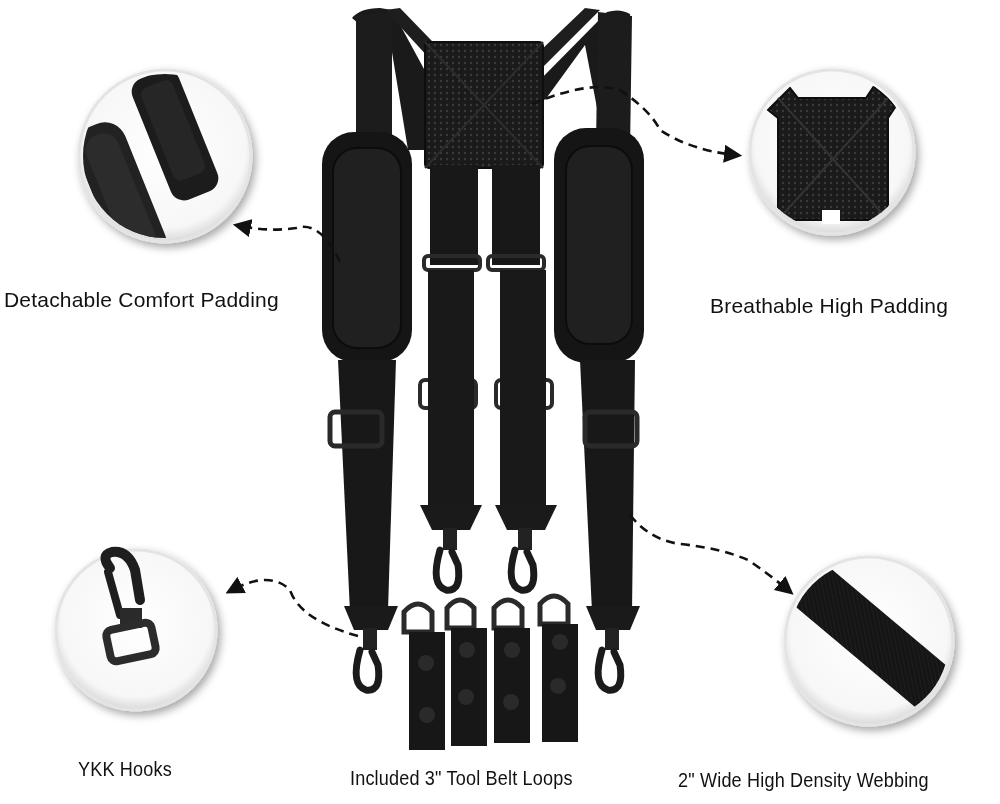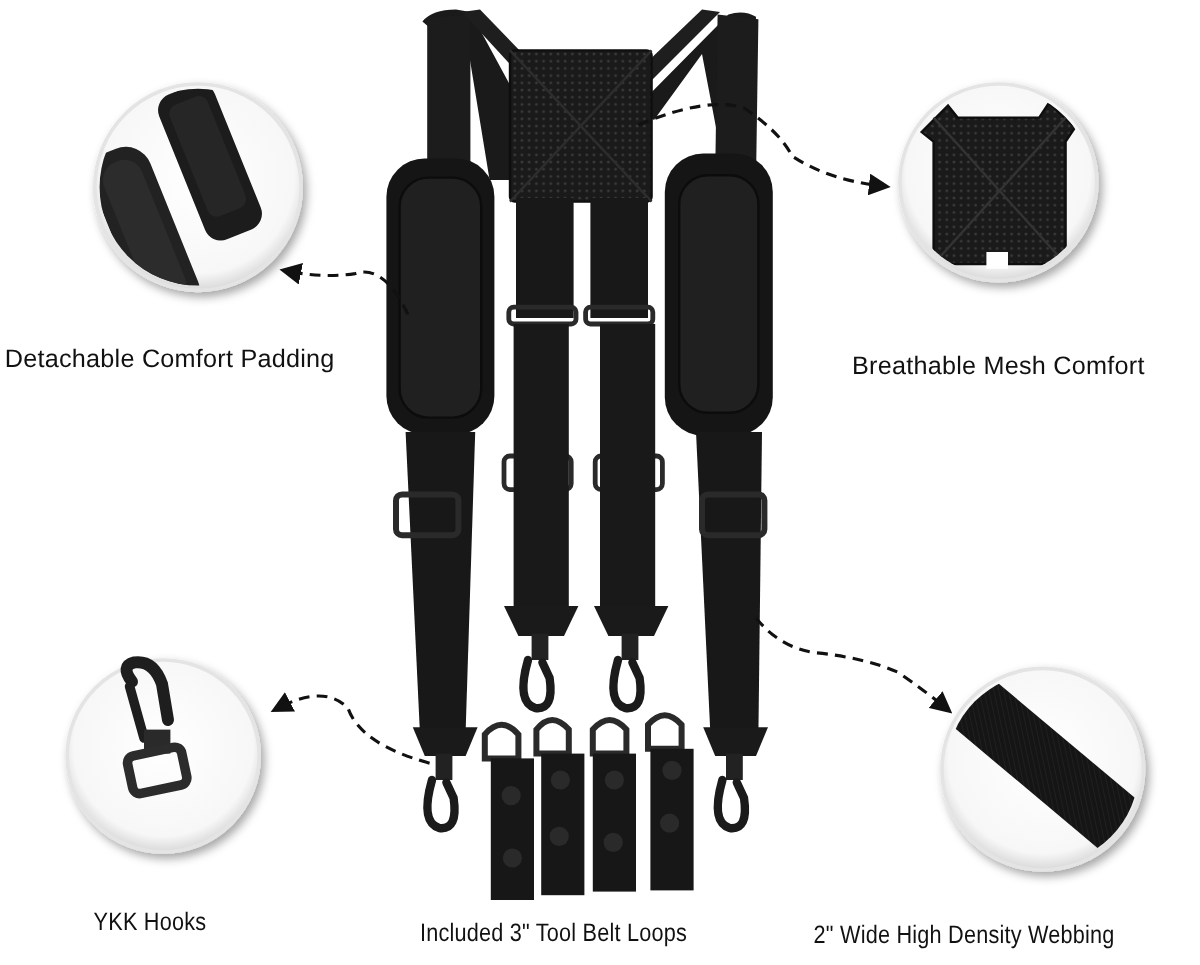--- a/index.html
+++ b/index.html
@@ -181,17 +181,17 @@
 
   <g fill="none" stroke="#111" stroke-width="2.6" stroke-dasharray="9,6">
     <path d="M340,262 Q320,220 296,228 Q270,232 240,226" marker-end="url(#arrow)"></path>
     <path d="M532,104 Q590,80 620,90 Q650,110 660,130 Q690,150 735,155" marker-end="url(#arrow)"></path>
     <path d="M358,636 Q300,620 290,590 Q270,570 232,590" marker-end="url(#arrow)"></path>
     <path d="M630,515 Q650,540 680,544 Q720,548 748,560 Q770,575 788,590" marker-end="url(#arrow)"></path>
   </g>
 </svg>
 
   <div class="label" id="lbl-padding">Detachable Comfort Padding</div>
-  <div class="label" id="lbl-mesh">Breathable Mesh Comfort</div>
+  <div class="label" id="lbl-mesh">Breathable High Padding</div>
   <div class="label narrow" id="lbl-ykk">YKK Hooks</div>
   <div class="label narrow" id="lbl-loops">Included 3" Tool Belt Loops</div>
   <div class="label narrow" id="lbl-webbing">2" Wide High Density Webbing</div>
 </div>
 
 </body></html>

